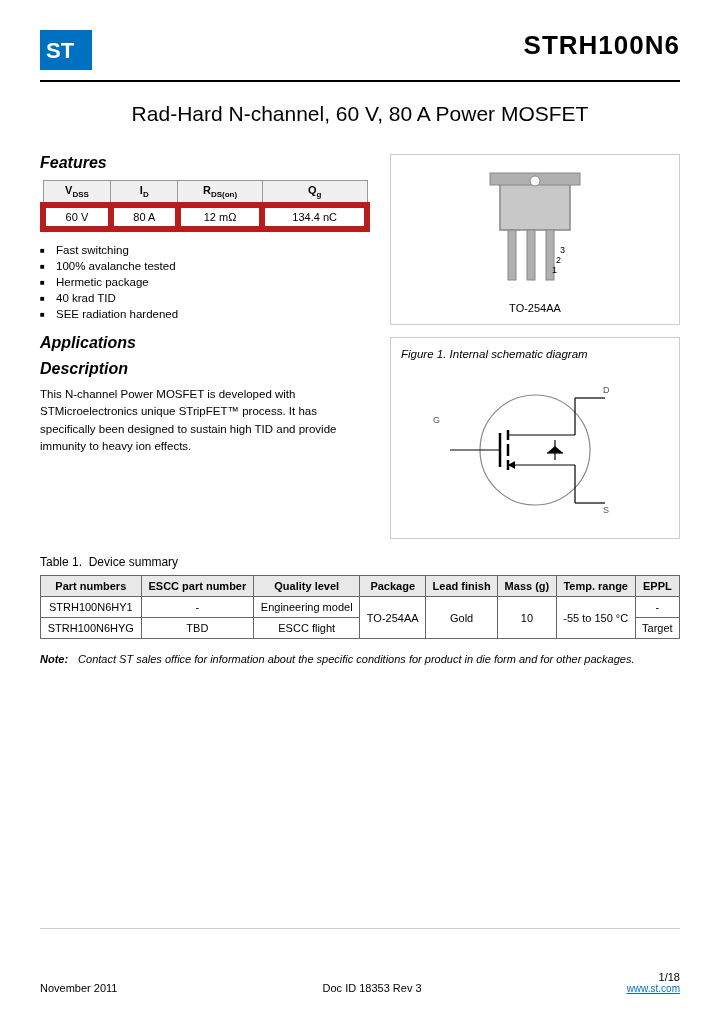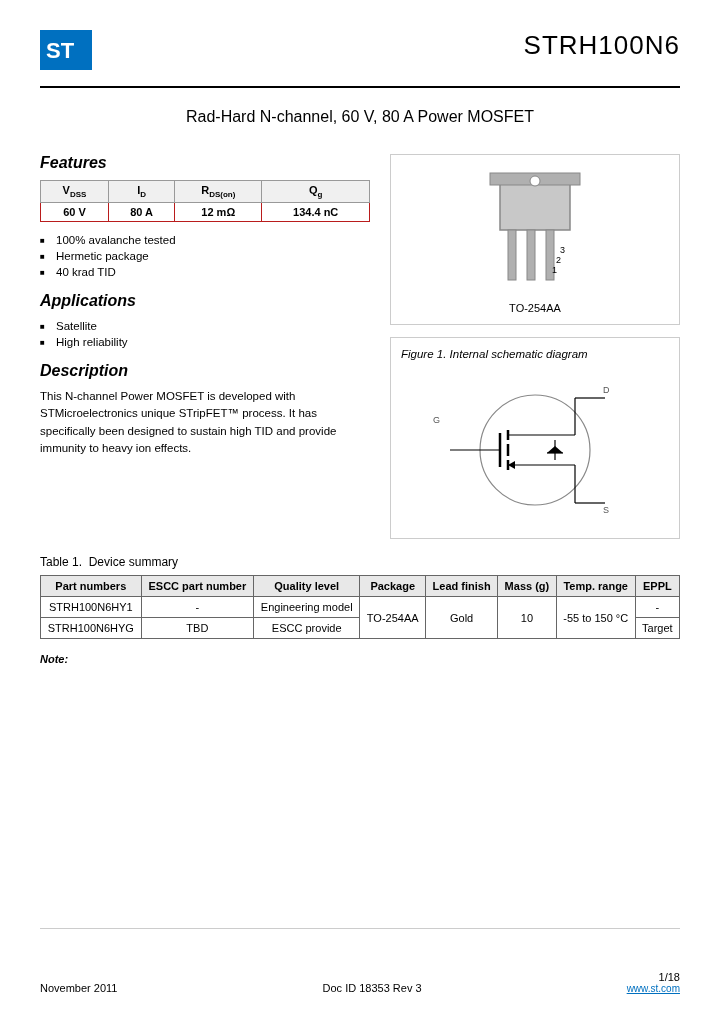--- a/index.html
+++ b/index.html
@@ -15,37 +15,37 @@
     .page {
       width: 720px;
       min-height: 1012px;
       padding: 30px 40px 20px 40px;
       position: relative;
     }
     .header {
       display: flex;
       justify-content: space-between;
       align-items: flex-start;
-      padding-bottom: 16px;
+      padding-bottom: 10px;
       border-bottom: 2px solid #000;
       margin-bottom: 12px;
     }
     .logo {
       width: 52px;
       height: 40px;
     }
     .part-title {
       font-size: 26px;
-      font-weight: normal;
+      font-weight: bold;
       color: #000;
       letter-spacing: 1px;
     }
     .subtitle {
       text-align: center;
-      font-size: 16px;
+      font-size: 21px;
       font-weight: normal;
       margin-bottom: 20px;
       padding: 8px 0;
     }
     .two-col {
       display: flex;
       gap: 20px;
       margin-bottom: 16px;
       justify-content: flex-end;
     }
@@ -70,24 +70,23 @@
     }
     .features-table th {
       border: 1px solid #999;
       padding: 3px 6px;
       background: #f0f0f0;
       text-align: center;
       font-weight: bold;
       margin-top: 30px;
     }
     .features-table td {
-      border: 1px solid #b91c1c;
+      border: 6px solid #b91c1c;
       padding: 3px 6px;
       text-align: center;
-      font-weight: bold;
     }
     .bullet-list {
       list-style: none;
       padding: 0;
       margin-bottom: 12px;
     }
     .bullet-list li {
       padding: 2px 0 2px 16px;
       position: relative;
       font-size: 11.5px;
@@ -235,30 +234,28 @@
           <tr>
             <td>60 V</td>
             <td>80 A</td>
             <td>12 mΩ</td>
             <td>134.4 nC</td>
           </tr>
         </tbody>
       </table>
 
       <ul class="bullet-list">
+        <li>Fast switching</li>
         <li>100% avalanche tested</li>
         <li>Hermetic package</li>
         <li>40 krad TID</li>
+        <li>SEE radiation hardened</li>
       </ul>
 
       <div class="section-title">Applications</div>
-      <ul class="bullet-list">
-        <li>Satellite</li>
-        <li>High reliability</li>
-      </ul>
 
       <div class="section-title">Description</div>
       <p class="description-text">This N-channel Power MOSFET is developed with STMicroelectronics unique STripFET™ process. It has specifically been designed to sustain high TID and provide immunity to heavy ion effects.</p>
     </div>
 
     <div class="right-col">
 
       <div class="device-image-box">
         <svg class="mosfet-svg" viewBox="0 0 130 130">
 
@@ -345,29 +342,30 @@
           <td>Engineering model</td>
           <td rowspan="2">TO-254AA</td>
           <td rowspan="2">Gold</td>
           <td rowspan="2">10</td>
           <td rowspan="2">-55 to 150 °C</td>
           <td>-</td>
         </tr>
         <tr>
           <td>STRH100N6HYG</td>
           <td>TBD</td>
-          <td>ESCC provide</td>
+          <td>ESCC flight</td>
           <td>Target</td>
         </tr>
       </tbody>
     </table>
   </div>
 
   <div class="note-section">
     <span class="note-label">Note:</span>
+    <span class="note-text">Contact ST sales office for information about the specific conditions for product in die form and for other packages.</span>
   </div>
 
   <div class="footer">
     <div class="footer-date">November 2011</div>
     <div class="footer-doc">Doc ID 18353 Rev 3</div>
     <div class="footer-right">
       <div class="footer-page">1/18</div>
       <div class="footer-url">www.st.com</div>
     </div>
   </div>

